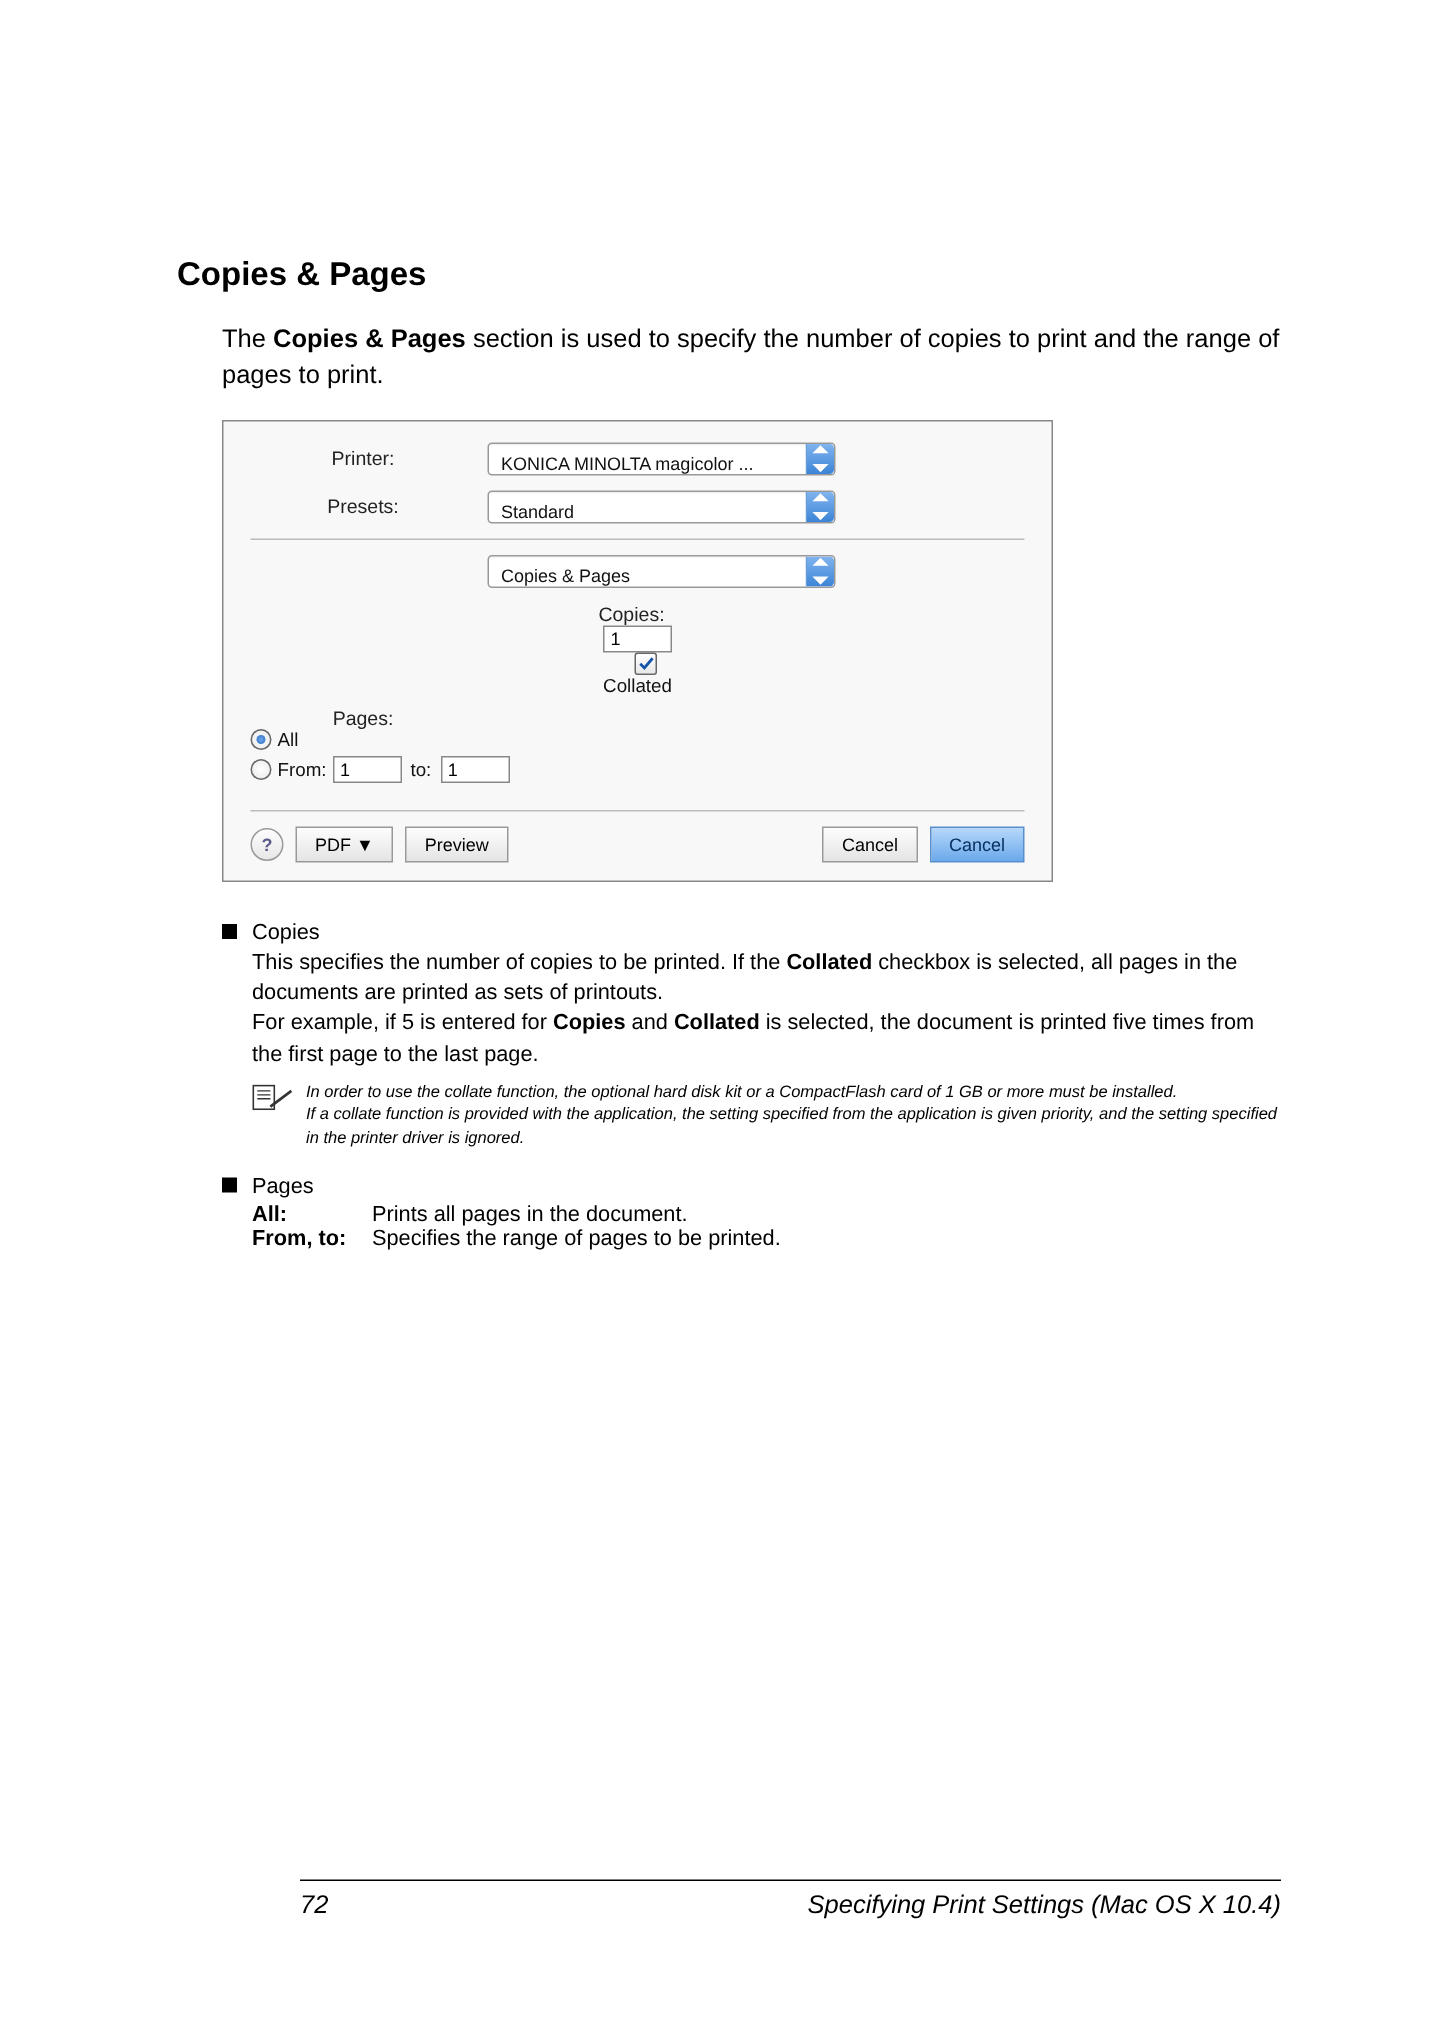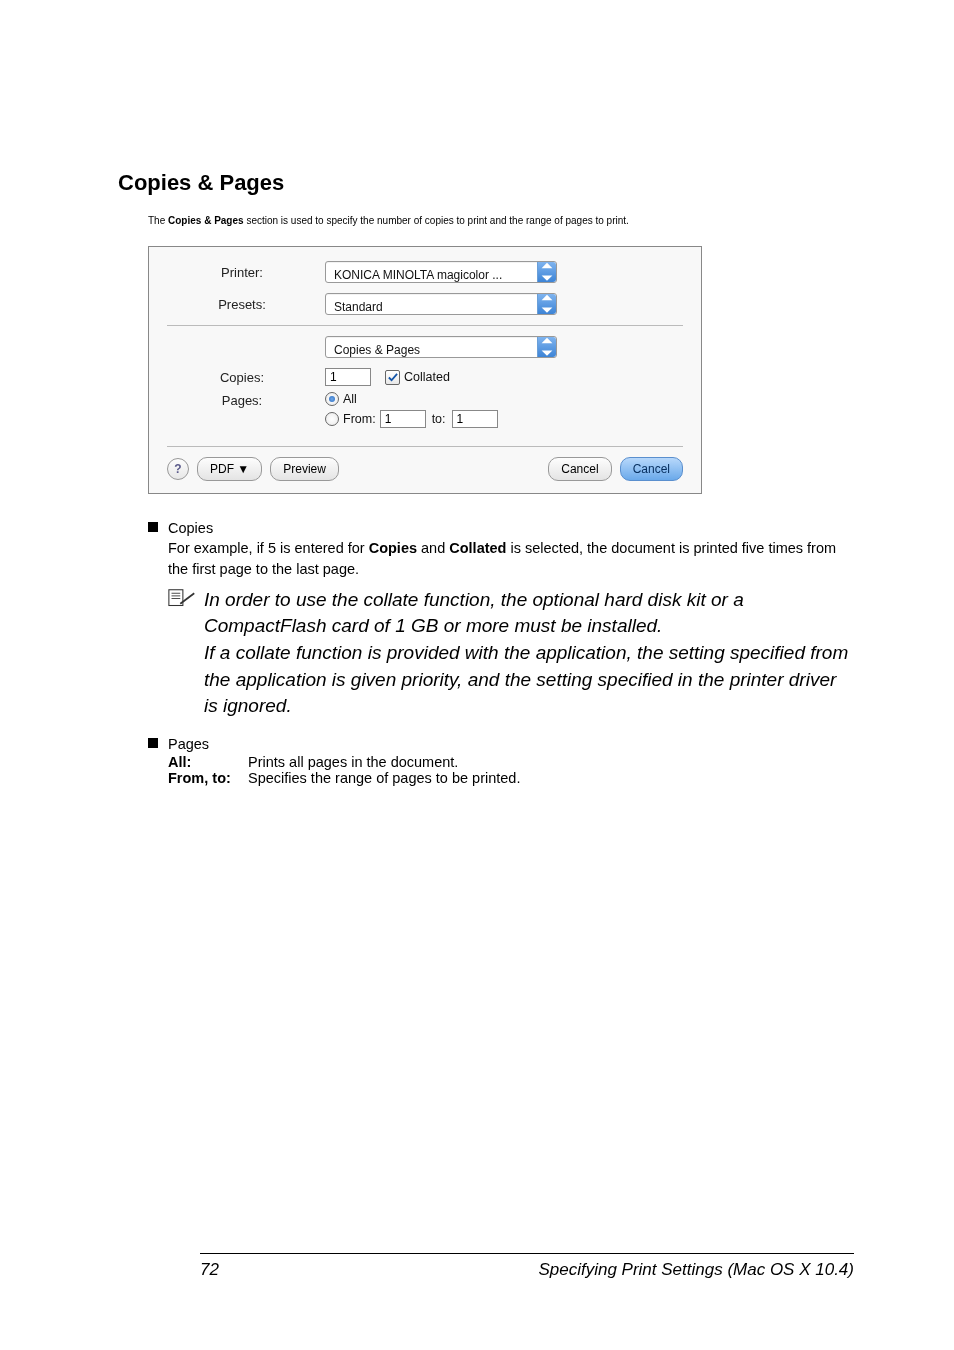--- a/index.html
+++ b/index.html
@@ -16,21 +16,21 @@
     box-sizing: border-box;
     height: 100%;
     position: relative;
   }
   .heading {
     font-size: 22px;
     font-weight: bold;
     margin-bottom: 18px;
   }
   .intro {
-    font-size: 10px;
+    font-size: 17px;
     line-height: 1.4;
     margin-left: 30px;
     margin-bottom: 18px;
   }
   .dialog {
     margin-left: 30px;
     width: 554px;
     border: 1px solid #888;
     background: #f8f8f8;
     box-sizing: border-box;
@@ -75,20 +75,21 @@
   }
   .hr {
     border: none;
     border-top: 1px solid #bbb;
     margin: 6px 0 10px 0;
   }
   .copies-row {
     display: flex;
     align-items: center;
     margin-left: 0;
+    flex-direction: column;
   }
   .tiny-input {
     width: 46px;
     height: 18px;
     font-size: 12px;
     border: 1px solid #888;
     background:#fff;
     padding: 0 4px;
     box-sizing: border-box;
   }
@@ -122,21 +123,21 @@
   }
   .help-btn{
     width:20px;height:20px;border-radius:50%;
     border:1px solid #999;
     background:linear-gradient(#fdfdfd,#e7e7e7);
     display:flex;align-items:center;justify-content:center;
     margin-right:8px;
   }
   .pill-btn{
     border:1px solid #999;
-    border-radius:10px;
+    border-radius:0;
     background:linear-gradient(#fdfdfd,#e4e4e4);
     font-size:12px;
     padding:1px 12px;
     height:20px;
     display:inline-flex;align-items:center;justify-content:center;
   }
   .pill-btn.primary{
     background:linear-gradient(#b7d8fb,#6aa9ea);
     border-color:#5a8fce;
     color:#083060;
@@ -166,21 +167,21 @@
   .note-row{
     display:flex;
     align-items:flex-start;
     margin-left:20px;
     margin-top:8px;
   }
   .note-icon{
     width:28px;height:20px;flex-shrink:0;margin-right:8px;margin-top:1px;
   }
   .note-text{
-    font-size:19px;
+    font-size:11px;
     font-style:italic;
     line-height:1.4;
   }
   .kv-row{
     display:flex;
     margin-left:20px;
     font-size:14.5px;
     margin-top:0;
   }
   .kv-key{ font-weight:bold; width:80px; }
@@ -288,20 +289,23 @@
       <span class="pill-btn primary">Cancel</span>
     </div>
   </div>
 
   <div class="bullet-block">
     <div class="bullet-row">
       <div class="sq-bullet"></div>
       <div class="bullet-text">Copies</div>
     </div>
     <div class="sub-text">
+      <span>This specifies the number of copies to be printed. If the </span><b>Collated</b><span> checkbox is selected, all pages in the documents are printed as sets of printouts.</span>
+    </div>
+    <div class="sub-text">
       <span>For example, if 5 is entered for </span><b>Copies</b><span> and </span><b>Collated</b><span> is selected, the document is printed five times from the first page to the last page.</span>
     </div>
     <div class="note-row">
       <span class="note-icon">
         <svg viewBox="0 0 32 22">
           <rect x="1" y="2" width="16" height="18" fill="none" stroke="#333" stroke-width="1.2"></rect>
           <line x1="4" y1="6" x2="14" y2="6" stroke="#333"></line>
           <line x1="4" y1="9" x2="14" y2="9" stroke="#333"></line>
           <line x1="4" y1="12" x2="14" y2="12" stroke="#333"></line>
           <path d="M14 18 L30 6" stroke="#333" stroke-width="2"></path>

